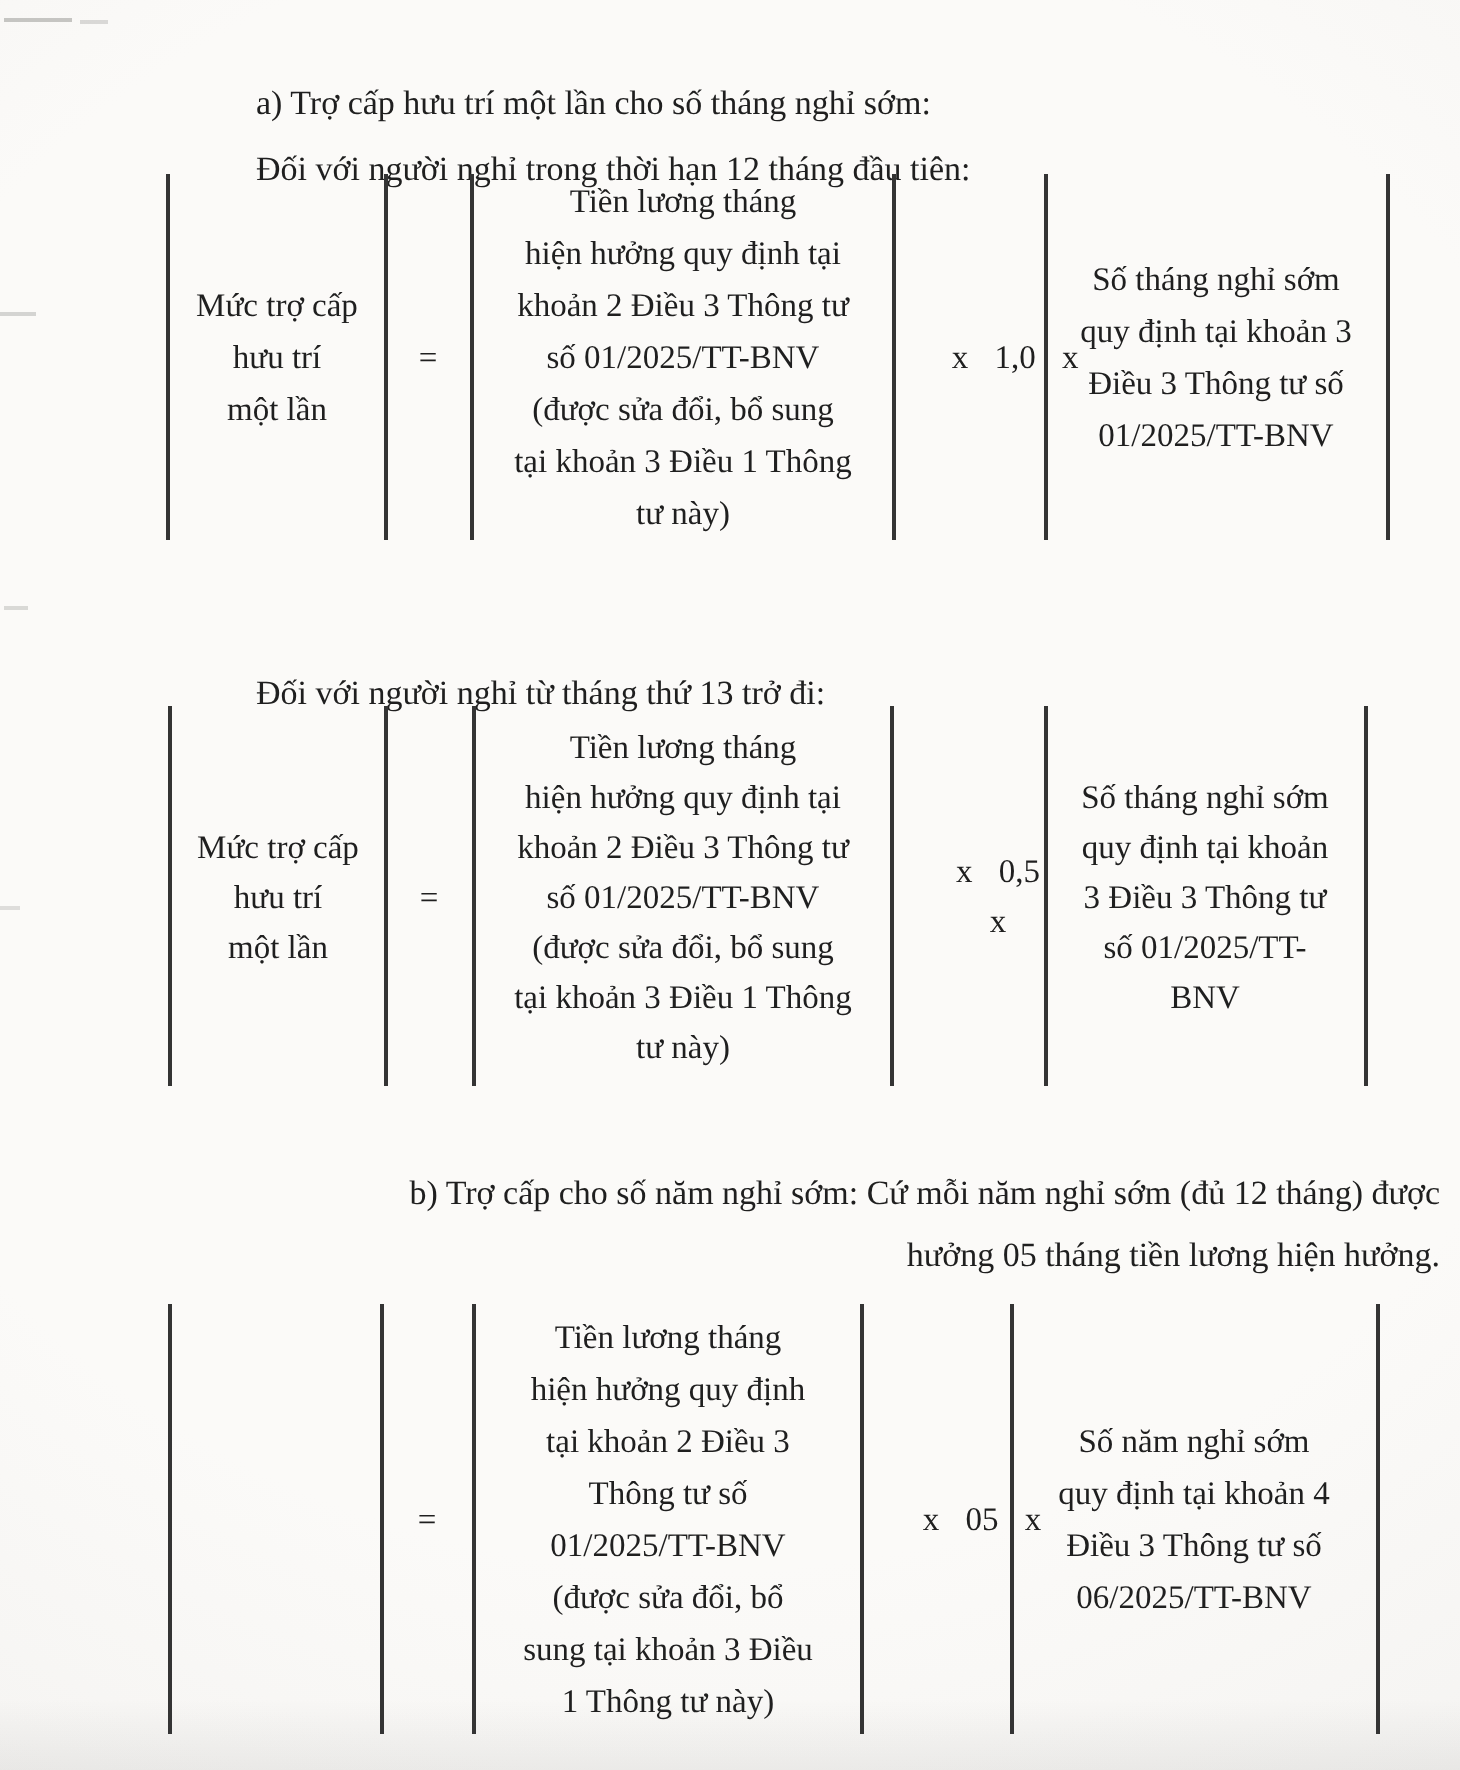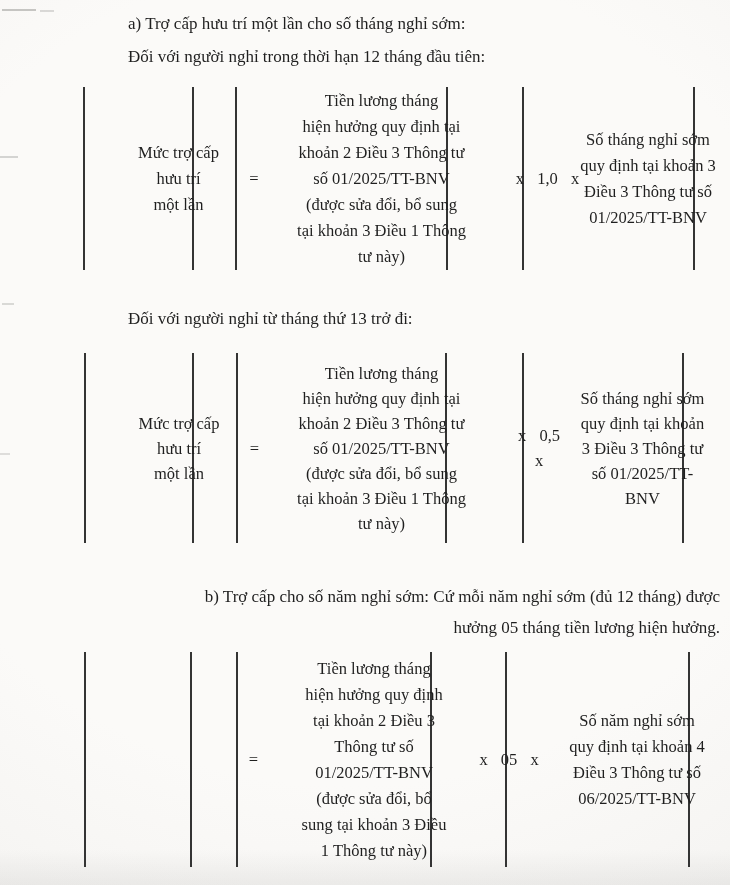--- a/index.html
+++ b/index.html
@@ -4,28 +4,28 @@
 <style>
   html,body{margin:0;padding:0;background:#e9e9e7;}
   .screen{
     position:relative;width:730px;height:885px;overflow:hidden;
     background:
       linear-gradient(to bottom, rgba(0,0,0,0) 96%, rgba(120,120,118,0.10) 100%),
       radial-gradient(ellipse 115% 85% at 48% 42%, #fbfaf8 55%, #f4f3f1 86%, #ededeb 100%);
     font-family:"Liberation Serif","DejaVu Serif",serif;
     color:#1f1f1f;
   }
-  .heading{position:absolute;font-size:17px;line-height:31px;white-space:pre-line;}
+  .heading{position:absolute;font-size:17px;line-height:31px;white-space:pre-line;margin-top:28px;}
   .para{position:absolute;font-size:17px;line-height:31px;white-space:pre-line;text-indent:40px;text-align:right;}
   .formula{position:absolute;left:0;width:730px;}
   .vbar{position:absolute;top:0;height:100%;width:1.7px;background:#343434;}
   .cell{
     position:absolute;top:0;height:100%;
     display:flex;align-items:center;justify-content:center;
-    text-align:center;font-size:16.5px;white-space:pre-line;padding-left:40px;
+    text-align:center;font-size:16.5px;white-space:pre-line;
   }
   .mult{word-spacing:9px;margin-left:23px;}
   .lh26 .cell{line-height:26px;}
   .lh25 .cell{line-height:25px;}
   .artifact{position:absolute;background:#9a9a98;opacity:.55;}
 </style>
 </head>
 <body>
 
 <div class="screen">
@@ -104,20 +104,20 @@
     <div class="vbar" style="left:688px;"></div>
     <div class="cell" style="left:191px;width:45px;">=</div>
     <div class="cell" style="left:238px;width:192px;">Tiền lương tháng
 hiện hưởng quy định
 tại khoản 2 Điều 3
 Thông tư số
 01/2025/TT-BNV
 (được sửa đổi, bổ
 sung tại khoản 3 Điều
 1 Thông tư này)</div>
-    <div class="cell mult" style="left:409px;width:74px;">x 05 x</div>
+    <div class="cell mult" style="left:431px;width:74px;">x 05 x</div>
     <div class="cell" style="left:506px;width:182px;">Số năm nghỉ sớm
 quy định tại khoản 4
 Điều 3 Thông tư số
 06/2025/TT-BNV</div>
   </div>
 
 </div>
 
 </body></html>

